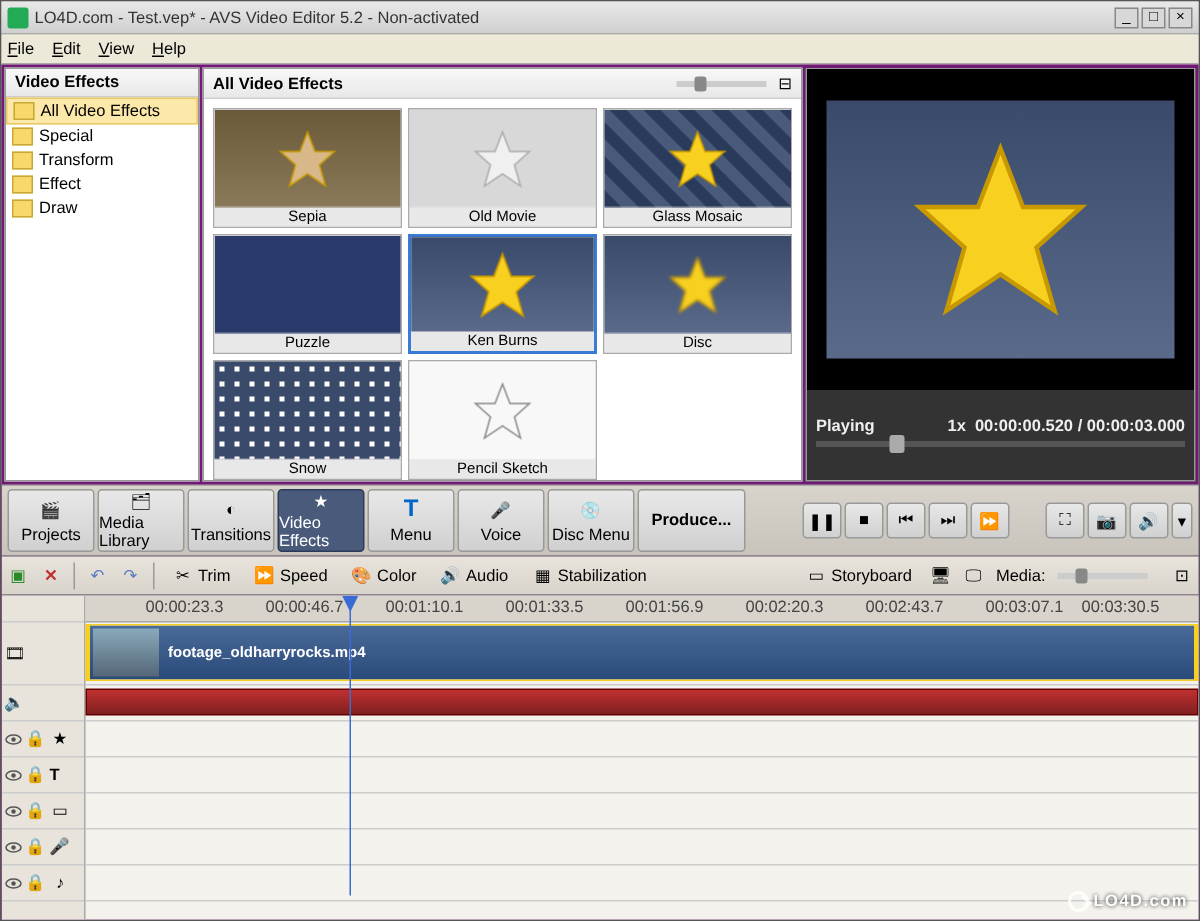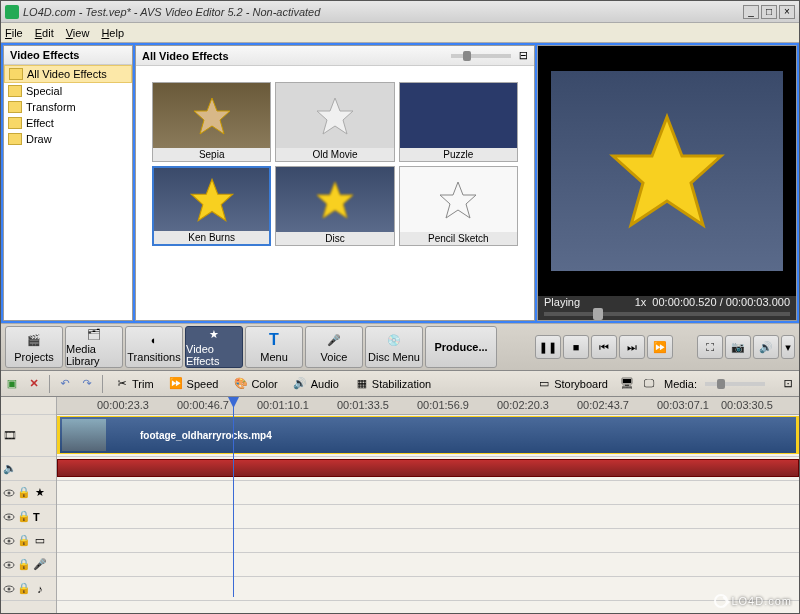--- a/index.html
+++ b/index.html
@@ -1,47 +1,47 @@
 <!DOCTYPE html>
 <html><head>
 <meta charset="utf-8">
 <style>
 * { margin:0; padding:0; box-sizing:border-box; font-family:Tahoma,Verdana,sans-serif; font-size:11px; }
 body { background:#e8e8e8; width:800px; height:614px; overflow:hidden; position:relative; }
 .window { width:800px; height:614px; background:#d4d0c8; border:1px solid #555; display:flex; flex-direction:column; }
 .titlebar { height:22px; background:linear-gradient(#e8e8e8,#d0d0d0); display:flex; align-items:center; padding:0 4px; border-bottom:1px solid #aaa; }
 .titlebar-icon { width:14px; height:14px; background:#2a5; margin-right:4px; border-radius:2px; }
-.titlebar-text { flex:1; font-size:11px; color:#333;font-style:italic; }
+.titlebar-text { flex:1; font-size:11px; color:#333; }
 .titlebar-btns { display:flex; gap:2px; }
 .tbtn { width:16px; height:14px; background:#d8d8d8; border:1px solid #888; text-align:center; line-height:12px; font-size:10px; cursor:pointer; }
 .menubar { height:20px; background:#ece9d8; display:flex; align-items:center; padding:0 4px; border-bottom:1px solid #aaa; }
 .menubar span { margin-right:12px; cursor:pointer; }
 .menubar span u { text-decoration:underline; }
-.main { flex:1; display:flex; flex-direction:column; background:#3b82f6; }
+.main { flex:1; display:flex; flex-direction:column; background:#701a75; }
 .upper { display:flex; height:280px; }
 .sidebar { width:130px; background:#fff; border:1px solid #999; margin:2px; display:flex; flex-direction:column; }
 .sidebar-hdr { background:linear-gradient(#f8f8f8,#e8e8e8); padding:3px 6px; font-weight:bold; border-bottom:1px solid #ccc; }
 .tree-item { display:flex; align-items:center; padding:2px 4px; cursor:pointer; }
 .tree-item.sel { background:#fce8a8; border:1px solid #e8c868; }
 .folder-ico { width:14px; height:12px; background:#f8d868; border:1px solid #c8a838; margin-right:4px; }
 .effects-panel { flex:1; background:#fff; border:1px solid #999; margin:2px 2px 2px 0; display:flex; flex-direction:column; }
 .effects-hdr { display:flex; align-items:center; padding:3px 6px; background:linear-gradient(#f8f8f8,#e8e8e8); border-bottom:1px solid #ccc; }
 .effects-hdr-txt { font-weight:bold; flex:1; }
 .slider-sm { width:60px; height:4px; background:#ccc; margin-right:8px; position:relative; }
 .slider-sm::after { content:''; position:absolute; left:20%; top:-3px; width:8px; height:10px; background:#888; border-radius:2px; }
-.effects-grid { flex:1; display:grid; grid-template-columns:repeat(3,1fr); gap:4px; padding:16px; overflow:auto; align-content:start; }
+.effects-grid { flex:1; display:grid; grid-template-columns:repeat(3,1fr); gap:4px; padding:6px; overflow:auto; align-content:start; }
 .effect-tile { border:1px solid #aaa; background:#f0f0f0; cursor:pointer; display:flex; flex-direction:column; height:80px; }
 .effect-tile.sel { border:2px solid #3a7bd5; }
 .effect-thumb { flex:1; background:linear-gradient(#3a4a6a,#5a6a8a); display:flex; align-items:center; justify-content:center; position:relative; overflow:hidden; }
 .effect-label { text-align:center; padding:1px; background:#e8e8e8; font-size:10px; }
 .star { fill:#f8d020; stroke:#c89800; stroke-width:1; }
 .preview { width:260px; background:#222; border:1px solid #999; margin:2px 2px 2px 0; display:flex; flex-direction:column; }
 .preview-video { flex:1; background:#000; display:flex; align-items:center; justify-content:center; position:relative; }
 .preview-video-inner { width:90%; height:80%; background:linear-gradient(#3a4a6a,#5a6a8a); display:flex; align-items:center; justify-content:center; }
-.preview-ctrl { padding:0 6px; color:#eee; background:#333; }
+.preview-ctrl { padding:18px 6px; color:#eee; background:#333;font-weight:bold; }
 .preview-row { display:flex; align-items:center; gap:6px; font-size:10px; }
 .seek { flex:1; height:4px; background:#555; position:relative; margin:4px 0; }
 .seek::after { content:''; position:absolute; left:20%; top:-4px; width:10px; height:12px; background:#aaa; border-radius:2px; }
 .toolbar { height:48px; background:linear-gradient(#d8d4cc,#c8c4bc); border-top:1px solid #aaa; border-bottom:1px solid #888; display:flex; align-items:center; padding:2px 4px; gap:2px; }
 .tool-btn { width:58px; height:42px; border:1px solid #999; background:linear-gradient(#e8e8e8,#d0d0d0); display:flex; flex-direction:column; align-items:center; justify-content:center; cursor:pointer; border-radius:3px; font-size:10px; }
 .tool-btn.sel { background:#4a5a7a; color:#fff; border-color:#2a3a5a; }
 .tool-ico { width:20px; height:18px; margin-bottom:2px; display:flex; align-items:center; justify-content:center; }
 .play-ctrls { margin-left:auto; display:flex; gap:2px; align-items:center; }
 .play-btn { width:26px; height:24px; border:1px solid #999; background:linear-gradient(#e8e8e8,#d0d0d0); cursor:pointer; display:flex; align-items:center; justify-content:center; border-radius:3px; }
 .timeline-hdr { height:26px; background:linear-gradient(#e8e4dc,#d8d4cc); border-bottom:1px solid #888; display:flex; align-items:center; padding:0 4px; gap:8px; }
@@ -53,25 +53,25 @@
 .track-hdr { height:24px; border-bottom:1px solid #ccc; display:flex; align-items:center; gap:2px; padding:0 2px; }
 .track-hdr.big { height:42px; }
 .track-eye { width:12px; height:12px; cursor:pointer; }
 .tracks { flex:1; position:relative; }
 .ruler { height:18px; background:#d8d4cc; border-bottom:1px solid #aaa; display:flex; font-size:9px; color:#444; position:relative; }
 .ruler span { position:absolute; top:2px; }
 .playhead { position:absolute; left:176px; top:0; width:1px; height:200px; background:#3a6ad5; z-index:5; }
 .playhead::before { content:''; position:absolute; left:-5px; top:0; width:11px; height:11px; background:#3a6ad5; clip-path:polygon(0 0,100% 0,50% 100%); }
 .track-row { height:24px; border-bottom:1px solid #ccc; position:relative; }
 .track-row.big { height:42px; }
-.clip-video { position:absolute; left:0; top:1px; height:38px; background:linear-gradient(#4a6a9a,#2a4a7a); border:1px solid #f8d020; border-left-width:3px; border-right-width:3px; width:100%; display:flex; align-items:center;gap:28px; }
+.clip-video { position:absolute; left:0; top:1px; height:38px; background:linear-gradient(#4a6a9a,#2a4a7a); border:1px solid #f8d020; border-left-width:3px; border-right-width:3px; width:100%; display:flex; align-items:center; }
 .clip-thumb { width:44px; height:32px; background:linear-gradient(#8ab,#567); margin:2px; }
 .clip-name { color:#fff; font-weight:bold; font-size:10px; margin-left:4px; }
 .clip-audio { position:absolute; left:0; top:2px; height:18px; width:100%; background:linear-gradient(#c03030,#802020); border:1px solid #600; }
-.watermark { position:absolute; right:8px; bottom:6px; color:#fff; font-size:14px; font-weight:normal; letter-spacing:1px; text-shadow:0 0 3px #000; opacity:.85; display:flex; align-items:center; gap:3px; }
+.watermark { position:absolute; right:8px; bottom:6px; color:#fff; font-size:14px; font-weight:bold; letter-spacing:1px; text-shadow:0 0 3px #000; opacity:.85; display:flex; align-items:center; gap:3px; }
 .wm-ico { width:14px; height:14px; border:2px solid #fff; border-radius:50%; position:relative; }
 .wm-ico::after { content:''; position:absolute; width:6px; height:6px; border-right:2px solid #fff; border-bottom:2px solid #fff; transform:rotate(-45deg); left:4px; top:2px; }
 </style>
 </head>
 <body>
 
 <div class="window">
   <div class="titlebar">
     <div class="titlebar-icon"></div>
     <div class="titlebar-text">LO4D.com - Test.vep* - AVS Video Editor 5.2 - Non-activated</div>
@@ -132,38 +132,50 @@
             </div>
           <div class="effect-tile">
               <div class="effect-thumb" style="background:#d8d8d8">
                 <svg width="40" height="40" viewBox="0 0 40 40">
                   <polygon style="fill:#f0f0f0;stroke:#aaa" points="20,2 25,15 38,15 28,24 32,38 20,30 8,38 12,24 2,15 15,15"></polygon>
                 </svg>
               </div>
               <div class="effect-label">Old Movie</div>
             </div>
           <div class="effect-tile">
+              <div class="effect-thumb" style="background:repeating-linear-gradient(45deg,#2a3a5a 0 8px,#4a5a7a 8px 16px)">
+                <svg width="40" height="40" viewBox="0 0 40 40">
+                  <polygon class="star" points="20,2 25,15 38,15 28,24 32,38 20,30 8,38 12,24 2,15 15,15"></polygon>
+                </svg>
+              </div>
+              <div class="effect-label">Glass Mosaic</div>
+            </div>
+          <div class="effect-tile">
               <div class="effect-thumb" style="background:#2a3a6a"></div>
               <div class="effect-label">Puzzle</div>
             </div>
           <div class="effect-tile sel">
               <div class="effect-thumb">
                 <svg width="46" height="46" viewBox="0 0 40 40">
                   <polygon class="star" points="20,2 25,15 38,15 28,24 32,38 20,30 8,38 12,24 2,15 15,15"></polygon>
                 </svg>
               </div>
               <div class="effect-label">Ken Burns</div>
             </div>
           <div class="effect-tile">
               <div class="effect-thumb">
                 <svg width="40" height="40" viewBox="0 0 40 40" style="filter:blur(1px)">
                   <polygon class="star" points="20,2 25,15 38,15 28,24 32,38 20,30 8,38 12,24 2,15 15,15"></polygon>
                 </svg>
               </div>
               <div class="effect-label">Disc</div>
+            </div>
+          <div class="effect-tile">
+              <div class="effect-thumb" style="background:radial-gradient(#fff 2px,transparent 2px) 0 0/10px 10px,#3a4a6a"></div>
+              <div class="effect-label">Snow</div>
             </div>
           <div class="effect-tile">
               <div class="effect-thumb" style="background:#f8f8f8">
                 <svg width="40" height="40" viewBox="0 0 40 40">
                   <polygon style="fill:none;stroke:#888" points="20,2 25,15 38,15 28,24 32,38 20,30 8,38 12,24 2,15 15,15"></polygon>
                 </svg>
               </div>
               <div class="effect-label">Pencil Sketch</div>
             </div>
         </div>

